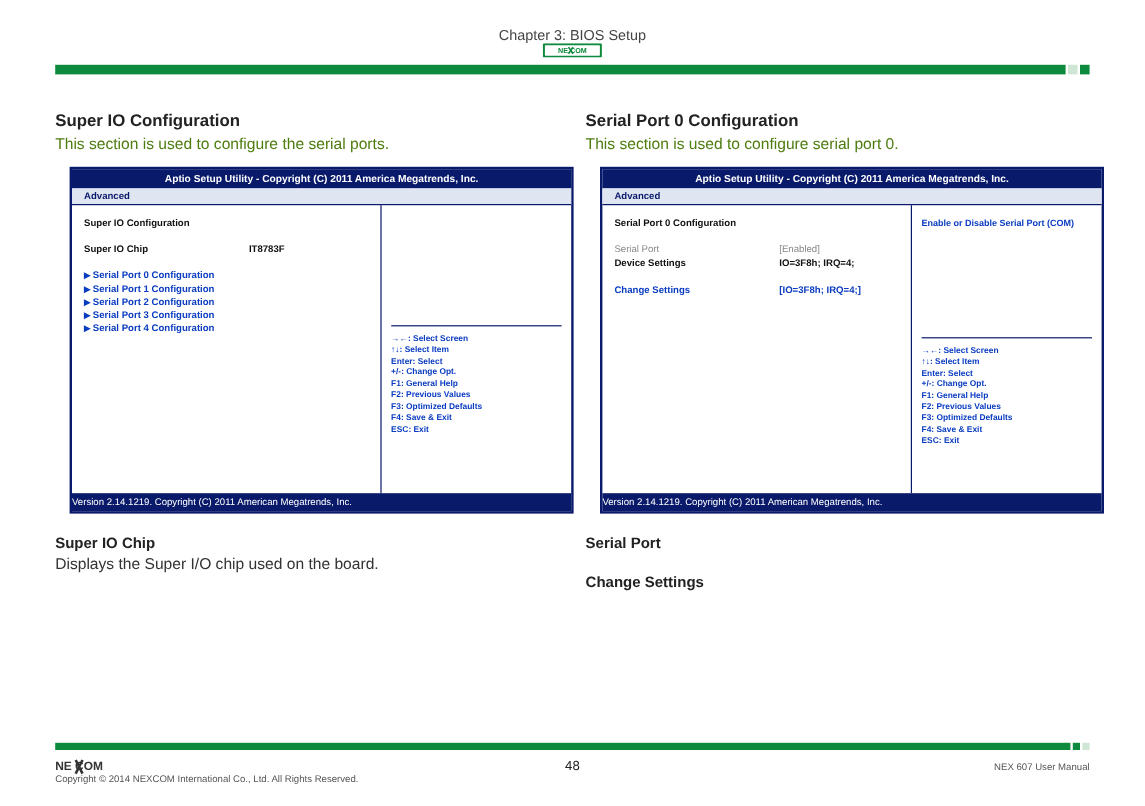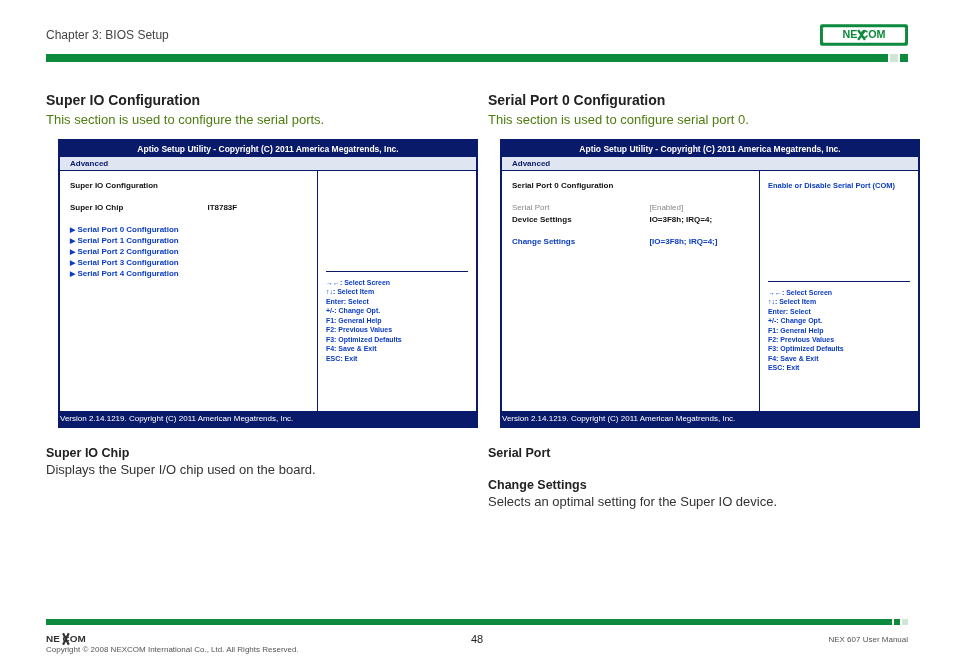--- a/index.html
+++ b/index.html
@@ -1,18 +1,18 @@
 <!DOCTYPE html>
 <html><head>
 <meta charset="utf-8">
 <style>
   * { box-sizing: border-box; margin: 0; padding: 0; }
   html, body { width: 954px; height: 672px; font-family: Arial, Helvetica, sans-serif; background: #fff; color: #333; }
   .page { position: relative; width: 954px; height: 672px; padding: 22px 46px 0 46px; }
-  .topbar { display: flex; justify-content: space-between; align-items: center; height: 26px; }
+  .topbar { display: flex; justify-content: space-between; align-items: center; height: 26px; flex-direction: column; }
   .chapter { font-size: 12px; color: #444; }
   .logo { width: 88px; height: 22px; }
   .topline { height: 14px; margin-top: 6px; display: flex; }
   .topline .g { flex: 1; background: #0d8a3d; height: 8px; }
   .topline .sq { width: 8px; height: 8px; margin-left: 2px; background: #0d8a3d; }
   .topline .sq.light { background: #cfe6d5; }
   .main { display: flex; gap: 22px; margin-top: 24px; }
   .col { width: 50%; }
   h2 { font-size: 14px; font-weight: bold; color: #222; margin-bottom: 4px; }
   .intro { font-size: 13px; color: #4d7c0f; margin-bottom: 12px; }
@@ -164,21 +164,20 @@
           </div>
         </div>
         <div class="bios-footer">Version 2.14.1219. Copyright (C) 2011 American Megatrends, Inc.</div>
       </div>
 
       <div class="sub">
         <h3>Serial Port</h3>
       </div>
       <div class="sub">
         <h3>Change Settings</h3>
-        <p>Selects an optimal setting for the Super IO device.</p>
       </div>
     </div>
 
   </div>
 
   <div class="footer">
     <div class="footline">
       <div class="g"></div>
         <div class="sq"></div>
         <div class="sq light"></div>
@@ -187,19 +186,19 @@
       <div style="display:flex;align-items:center;gap:8px">
         <svg class="footlogo" viewBox="0 0 180 44">
           <text x="0" y="30" font-family="Arial" font-weight="bold" font-size="28" fill="#333">NE COM</text>
           <path d="M48 6 L64 38 M64 6 L48 38" stroke="#333" stroke-width="6"></path>
         </svg>
       </div>
       <span class="pagenum">48</span>
       <span class="manual">NEX 607 User Manual</span>
     </div>
     <div class="footrow" style="margin-top:-2px">
-      <span class="copyright">Copyright © 2008 NEXCOM International Co., Ltd. All Rights Reserved.</span>
+      <span class="copyright">Copyright © 2014 NEXCOM International Co., Ltd. All Rights Reserved.</span>
       <span></span>
         <span></span>
     </div>
   </div>
 
 </div>
 
 </body></html>

